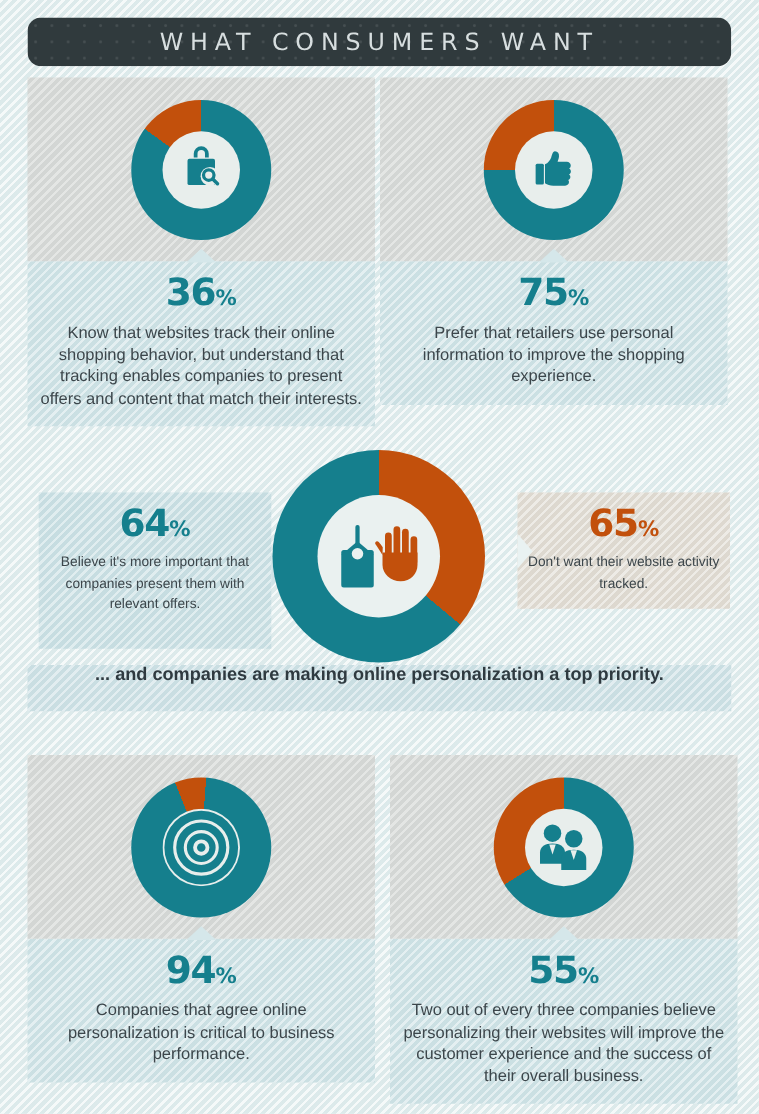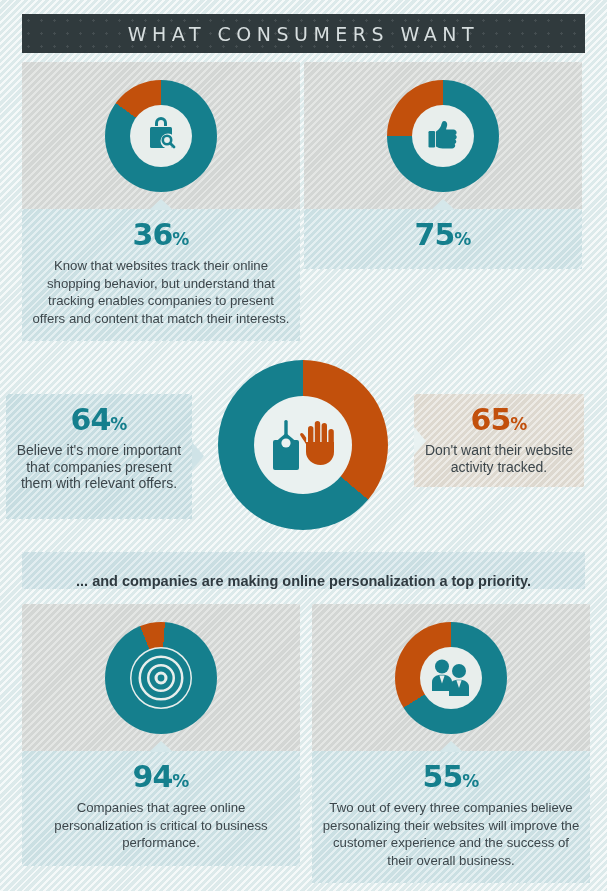--- a/index.html
+++ b/index.html
@@ -20,20 +20,21 @@
   .inner{position:absolute;inset:0;}
 
   
   .header{
     position:absolute;left:22px;top:14px;width:563px;height:39px;
     background-color:#303a3d;
     background-image:radial-gradient(rgba(255,255,255,.10) 1px, transparent 1.2px);
     background-size:13px 13px;
     display:flex;align-items:center;justify-content:center;
     box-sizing:border-box;
+    border-radius:11px;
   }
   .header-title{
     color:#d7dedf;font-size:19px;letter-spacing:5.5px;
     font-weight:400;white-space:nowrap;
     font-family:"DejaVu Sans", sans-serif;
   }
 
   
   .card{position:absolute;width:278px;}
   .card .top{
@@ -74,21 +75,21 @@
     width:62px;height:62px;border-radius:50%;background:#e8eeec;
     display:flex;align-items:center;justify-content:center;
   }
   .donut.big{width:170px;height:170px;}
   .donut.big .hole{width:98px;height:98px;background:#eaf1f0;}
 
   
   .mid{position:absolute;left:0;top:352px;width:607px;height:190px;}
   .mid-donut{position:absolute;left:218px;top:8px;}
   .callout-left{
-    position:absolute;left:6px;top:42px;width:186px;
+    position:absolute;left:31px;top:42px;width:186px;
     background-color:#cfe3e7;
     background-image:repeating-linear-gradient(135deg,
        rgba(255,255,255,.35) 0px, rgba(255,255,255,.35) 2px,
        rgba(150,185,190,.15) 2px, rgba(150,185,190,.15) 5px);
     padding:10px 8px 27px;text-align:center;box-sizing:border-box;
   }
   .callout-left:after{
     content:"";position:absolute;right:-12px;top:50%;
     transform:translateY(-50%);width:0;height:0;
     border-top:14px solid transparent;border-bottom:14px solid transparent;
@@ -102,30 +103,30 @@
        rgba(170,160,145,.12) 2px, rgba(170,160,145,.12) 5px);
     padding:10px 8px 12px;text-align:center;box-sizing:border-box;
   }
   .callout-right:before{
     content:"";position:absolute;left:0;top:50%;
     transform:translateY(-50%);width:0;height:0;
     border-top:14px solid transparent;border-bottom:14px solid transparent;
     border-left:12px solid #e9f2f2;
   }
   .pct.orange{color:#c2500c;}
-  .callout-left .desc,.callout-right .desc{font-size:14px;line-height:16.5px;text-align:center;}
+  .callout-left .desc,.callout-right .desc{font-size:11px;line-height:16.5px;text-align:center;}
 
   
   .banner{
-    position:absolute;left:22px;top:552px;width:563px;height:37px;
+    position:absolute;left:22px;top:532px;width:563px;height:37px;
     background-color:#d2e4e8;
     background-image:repeating-linear-gradient(135deg,
        rgba(255,255,255,.35) 0px, rgba(255,255,255,.35) 2px,
        rgba(150,185,190,.14) 2px, rgba(150,185,190,.14) 5px);
-    display:flex;align-items:flex-end;justify-content:center;
+    display:flex;align-items:flex-start;justify-content:center;
     box-sizing:border-box;
   }
   .banner-text{color:#2f3a40;font-size:14.5px;font-weight:bold;}
 </style>
 </head>
 <body>
 
 <div class="page"></div>
 <div class="inner">
 
@@ -161,20 +162,21 @@
           <svg width="38" height="38" viewBox="0 0 38 38">
             <path d="M20 4c2.3 0 3.4 1.7 3.2 4.1-.15 1.8-1.1 3.6-1.1 4.3h7.3c1.9 0 3.2 1.4 3.2 3 0 1.2-.6 2-1.3 2.4.9.4 1.4 1.3 1.4 2.3 0 1.1-.6 2-1.5 2.4.7.45 1.1 1.2 1.1 2.1 0 1.1-.7 2-1.7 2.3.4.45.6 1 .6 1.7 0 1.6-1.3 2.9-3.1 2.9H18.6c-2.6 0-4.7-.9-6.6-2V14.4c2.5-1.1 3.9-3.1 4.9-5.3C17.6 7.4 17.9 4 20 4z" fill="#157f8d"></path>
             <rect x="4.5" y="14" width="6.6" height="16.5" rx="1.2" fill="#157f8d"></rect>
           </svg>
         </div>
       </div>
       <div class="notch"></div>
     </div>
     <div class="body">
       <div class="pct"><span>75</span><span class="sym">%</span></div>
+      <div class="desc">Prefer that retailers use personal information to improve the shopping experience.</div>
     </div>
   </div>
 
   <div class="mid">
 
     <div class="callout-left">
       <div class="pct"><span>64</span><span class="sym">%</span></div>
       <div class="desc">Believe it's more important that companies present them with relevant offers.</div>
     </div>
 

